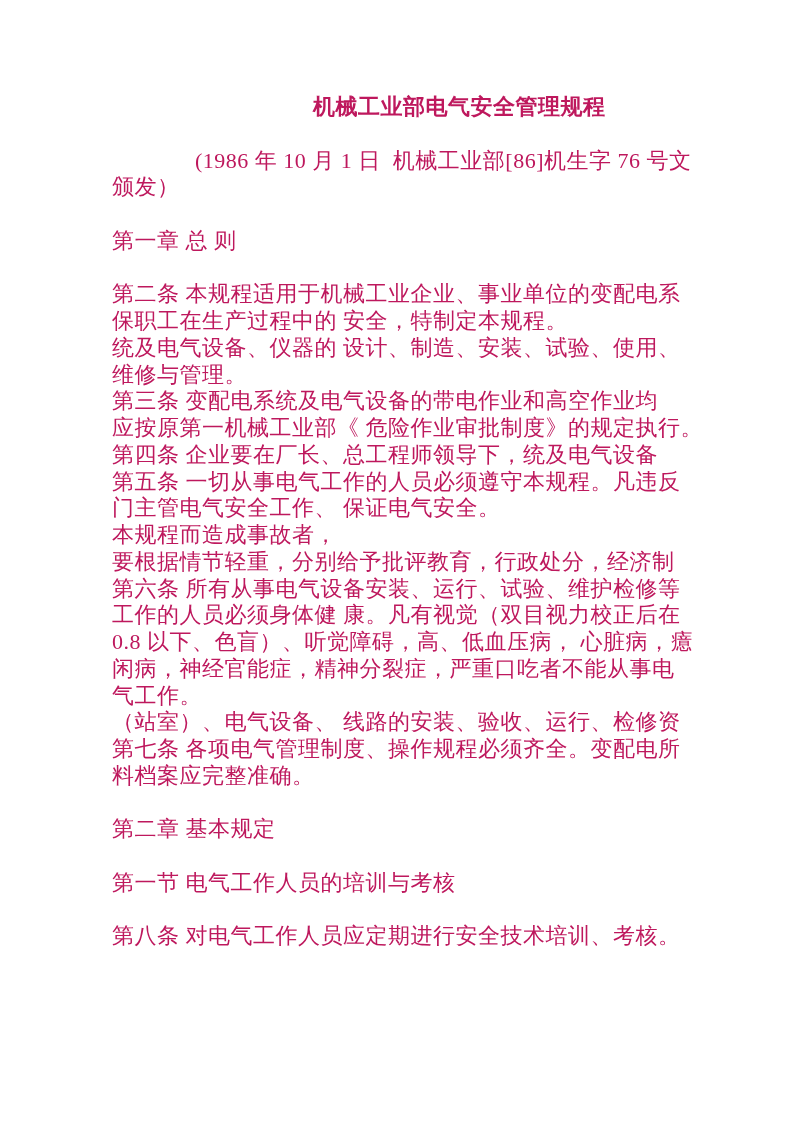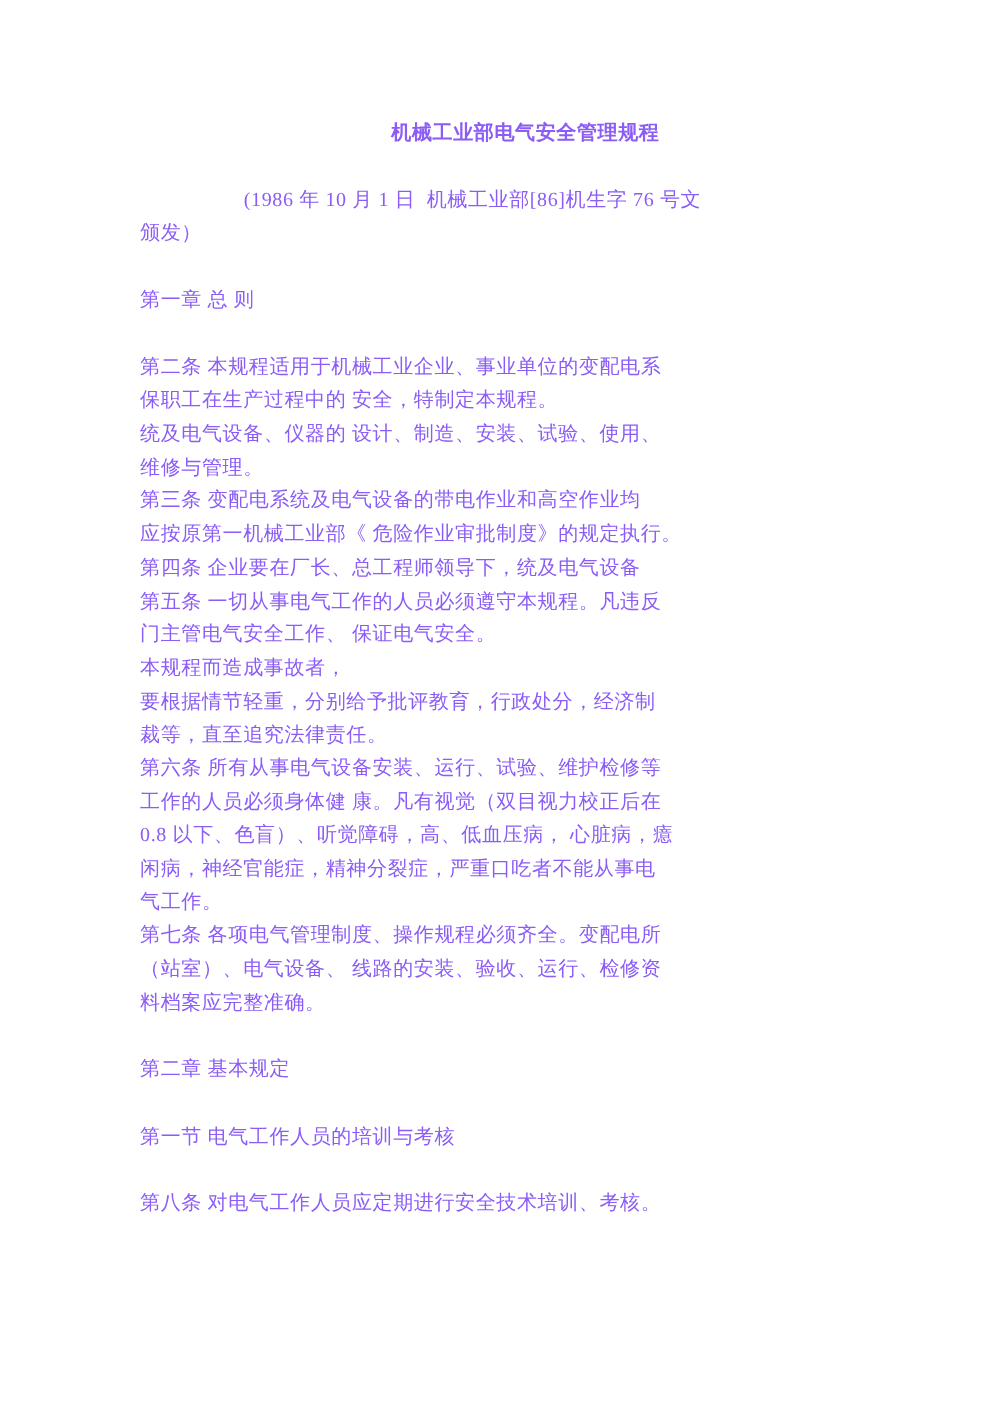--- a/index.html
+++ b/index.html
@@ -13,26 +13,26 @@
     height: 1122px;
     background: #ffffff;
     overflow: hidden;
     font-family: "Liberation Serif", "DejaVu Serif", serif;
     color: #000000;
   }
   .content {
     padding: 94px 110px 0 112px;
   }
   .line {
-    font-size: 16px;
+    font-size: 22px;
     line-height: 26.75px;
     min-height: 26.75px;
     letter-spacing: 0.5px;
     white-space: pre;
-    color: #8b5cf6;
+    color: #be185d;
   }
   .line.title {
     font-weight: bold;
   }
   .line.blank {
     height: 26.75px;
   }
 </style>
 </head>
 <body>
@@ -51,28 +51,27 @@
       <div class="line body">保职工在生产过程中的 安全，特制定本规程。</div>
       <div class="line body">统及电气设备、仪器的 设计、制造、安装、试验、使用、</div>
       <div class="line body">维修与管理。</div>
       <div class="line body">第三条 变配电系统及电气设备的带电作业和高空作业均</div>
       <div class="line body">应按原第一机械工业部《 危险作业审批制度》的规定执行。</div>
       <div class="line body">第四条 企业要在厂长、总工程师领导下，统及电气设备</div>
       <div class="line body">第五条 一切从事电气工作的人员必须遵守本规程。凡违反</div>
       <div class="line body">门主管电气安全工作、 保证电气安全。</div>
       <div class="line body">本规程而造成事故者，</div>
       <div class="line body">要根据情节轻重，分别给予批评教育，行政处分，经济制</div>
-      <div class="line body">裁等，直至追究法律责任。</div>
       <div class="line body">第六条 所有从事电气设备安装、运行、试验、维护检修等</div>
       <div class="line body">工作的人员必须身体健 康。凡有视觉（双目视力校正后在</div>
       <div class="line body">0.8 以下、色盲）、听觉障碍，高、低血压病， 心脏病，癔</div>
       <div class="line body">闲病，神经官能症，精神分裂症，严重口吃者不能从事电</div>
       <div class="line body">气工作。</div>
+      <div class="line body">（站室）、电气设备、 线路的安装、验收、运行、检修资</div>
       <div class="line body">第七条 各项电气管理制度、操作规程必须齐全。变配电所</div>
-      <div class="line body">（站室）、电气设备、 线路的安装、验收、运行、检修资</div>
       <div class="line body">料档案应完整准确。</div>
       <div class="line blank"></div>
       <div class="line body">第二章 基本规定</div>
       <div class="line blank"></div>
       <div class="line body">第一节 电气工作人员的培训与考核</div>
       <div class="line blank"></div>
       <div class="line body">第八条 对电气工作人员应定期进行安全技术培训、考核。</div>
     </div>
 </div>
 

